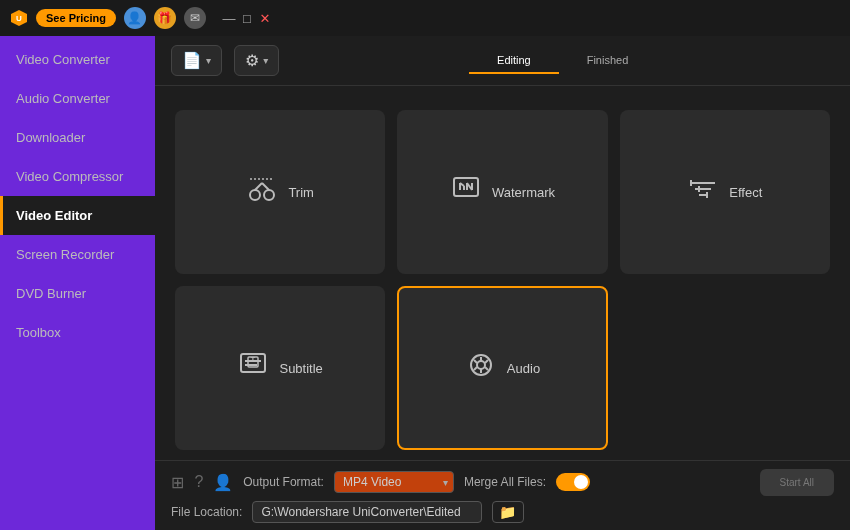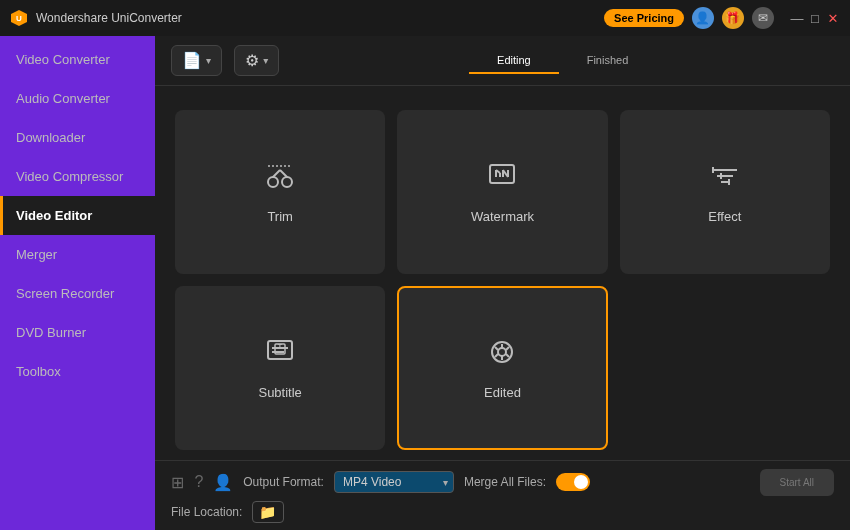--- a/index.html
+++ b/index.html
@@ -178,21 +178,21 @@
       display: grid;
       grid-template-columns: 1fr 1fr 1fr;
       grid-template-rows: 1fr 1fr;
       gap: 12px;
       overflow: hidden;
     }
     .grid-card {
       background: #2c2c2c;
       border-radius: 8px;
       display: flex;
-      flex-direction: column;
+      flex-direction: row;
       align-items: center;
       justify-content: center;
       cursor: pointer;
       gap: 10px;
       border: 2px solid transparent;
       transition: background 0.15s;
     }
     .grid-card.selected {
       border: 2px solid #f90;
       background: #2c2c2c;
@@ -221,21 +221,21 @@
       display: flex;
       align-items: center;
       gap: 10px;
     }
     .bottom-label {
       font-size: 12px;
       color: #aaa;
       white-space: nowrap;
     }
     .format-select {
-      background: #0c4a6e;
+      background: #c2410c;
       border: 1px solid #555;
       border-radius: 4px;
       color: #ccc;
       font-size: 12px;
       padding: 3px 24px 3px 8px;
       cursor: pointer;
       appearance: none;
       -webkit-appearance: none;
       width: 120px;
     }
@@ -322,21 +322,20 @@
   </style>
 </head>
 <body>
 
 <div class="title-bar">
 
   <svg class="title-bar-logo" viewBox="0 0 18 18">
     <polygon points="9,1 17,5 17,13 9,17 1,13 1,5" fill="#f90" stroke="none"></polygon>
     <text x="9" y="12" text-anchor="middle" fill="#fff" font-size="8" font-weight="bold">U</text>
   </svg>
-  <span class="title-bar-title">Wondershare UniConverter</span>
   <div class="title-bar-actions">
     <button class="btn-pricing">See Pricing</button>
     <div class="title-bar-icon avatar">👤</div>
     <div class="title-bar-icon gift">🎁</div>
     <div class="title-bar-icon">✉</div>
     <div class="window-controls">
       <button class="window-btn">—</button>
       <button class="window-btn">□</button>
       <button class="window-btn" style="color:#f55;">✕</button>
     </div>
@@ -344,21 +343,20 @@
 </div>
 
 <div class="main-layout">
 
   <div class="sidebar">
     <div class="sidebar-item">Video Converter</div>
     <div class="sidebar-item">Audio Converter</div>
     <div class="sidebar-item">Downloader</div>
     <div class="sidebar-item">Video Compressor</div>
     <div class="sidebar-item active">Video Editor</div>
-    <div class="sidebar-item">Merger</div>
     <div class="sidebar-item">Screen Recorder</div>
     <div class="sidebar-item">DVD Burner</div>
     <div class="sidebar-item">Toolbox</div>
   </div>
 
   <div class="content-area">
 
     <div class="toolbar">
       <button class="toolbar-icon-btn">
         <span>📄</span>
@@ -445,21 +443,21 @@
             <circle cx="16" cy="16" r="10"></circle>
             <circle cx="16" cy="16" r="4"></circle>
             <line x1="16" y1="12" x2="16" y2="8"></line>
             <line x1="20" y1="14" x2="23" y2="11"></line>
             <line x1="20" y1="18" x2="23" y2="21"></line>
             <line x1="16" y1="20" x2="16" y2="24"></line>
             <line x1="12" y1="18" x2="9" y2="21"></line>
             <line x1="12" y1="14" x2="9" y2="11"></line>
           </svg>
         </div>
-        <span class="grid-card-label">Edited</span>
+        <span class="grid-card-label">Audio</span>
       </div>
 
     </div>
 
     <div class="bottom-bar">
       <div class="bottom-row">
         <div class="footer-left">
           <span class="footer-icon">⊞</span>
           <span class="footer-icon">?</span>
           <span class="footer-icon">👤</span>
@@ -473,18 +471,19 @@
             <option>MKV Video</option>
           </select>
         </div>
         <span class="bottom-label">Merge All Files:</span>
         <div class="toggle"></div>
         <div class="spacer"></div>
         <button class="start-all-btn">Start All</button>
       </div>
       <div class="bottom-row">
         <span class="bottom-label">File Location:</span>
+        <input type="text" class="file-location-input" value="G:\Wondershare UniConverter\Edited" style="">
         <button class="folder-btn">📁</button>
       </div>
     </div>
 
   </div>
 </div>
 
 </body></html>

